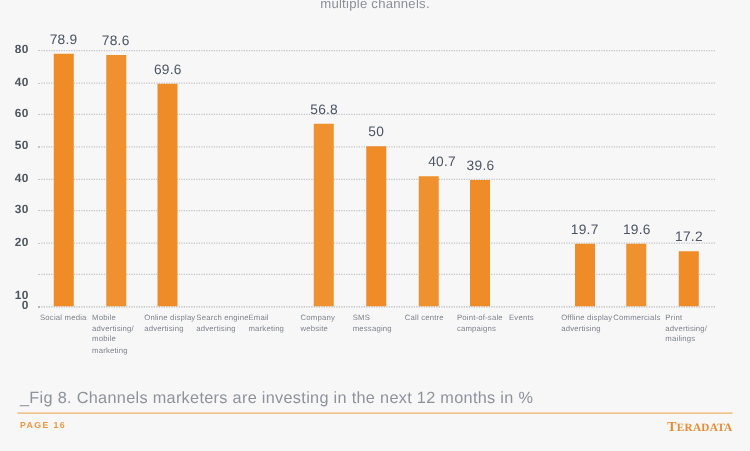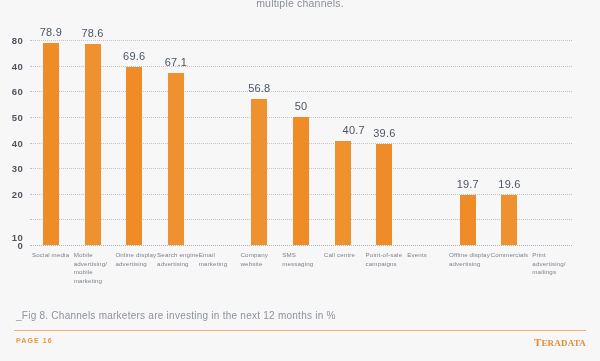--- a/index.html
+++ b/index.html
@@ -120,21 +120,21 @@
     letter-spacing: .15px;
     width: 42px;
     word-wrap: break-word;
   }
 
   
   #caption {
     position: absolute;
     left: 16px;
     top: 310px;
-    font-size: 10px;
+    font-size: 13px;
     color: #8d929b;
     letter-spacing: .25px;
   }
 
   
   #footer-rule {
     position: absolute;
     left: 14px;
     top: 330px;
     width: 572px;
@@ -196,24 +196,20 @@
           <div class="bar-value" style="bottom: 207.181px;">78.9</div>
         </div>
         <div class="bar-slot" style="left: 41.6923px; width: 41.6923px;">
           <div class="bar alt" title="Mobile advertising/ mobile marketing: 78.6" style="height: 201.412px;"></div>
           <div class="bar-value" style="bottom: 206.412px;">78.6</div>
         </div>
         <div class="bar-slot" style="left: 83.3846px; width: 41.6923px;">
           <div class="bar" title="Online display advertising: 69.6" style="height: 178.35px;"></div>
           <div class="bar-value" style="bottom: 183.35px;">69.6</div>
         </div>
-        <div class="bar-slot" style="left: 125.077px; width: 41.6923px;">
-          <div class="bar alt" title="Search engine advertising: 67.1" style="height: 171.944px;"></div>
-          <div class="bar-value" style="bottom: 176.944px;">67.1</div>
-        </div>
         <div class="bar-slot" style="left: 208.462px; width: 41.6923px;">
           <div class="bar alt" title="Company website: 56.8" style="height: 145.55px;"></div>
           <div class="bar-value" style="bottom: 150.55px;">56.8</div>
         </div>
         <div class="bar-slot" style="left: 250.154px; width: 41.6923px;">
           <div class="bar" title="SMS messaging: 50" style="height: 128.125px;"></div>
           <div class="bar-value" style="bottom: 133.125px;">50</div>
         </div>
         <div class="bar-slot" style="left: 291.846px; width: 41.6923px;">
           <div class="bar alt" title="Call centre: 40.7" style="height: 104.294px;"></div>
@@ -223,20 +219,24 @@
           <div class="bar" title="Point-of-sale campaigns: 39.6" style="height: 101.475px;"></div>
           <div class="bar-value" style="bottom: 106.475px; margin-top: 16px;">39.6</div>
         </div>
         <div class="bar-slot" style="left: 416.923px; width: 41.6923px;">
           <div class="bar" title="Offline display advertising: 19.7" style="height: 50.4813px;"></div>
           <div class="bar-value" style="bottom: 55.4813px;">19.7</div>
         </div>
         <div class="bar-slot" style="left: 458.615px; width: 41.6923px;">
           <div class="bar alt" title="Commercials: 19.6" style="height: 50.225px;"></div>
           <div class="bar-value" style="bottom: 55.225px;">19.6</div>
+        </div>
+        <div class="bar-slot" style="left: 500.308px; width: 41.6923px;">
+          <div class="bar" title="Print advertising/ mailings: 17.2" style="height: 44.075px;"></div>
+          <div class="bar-value" style="bottom: 49.075px;">17.2</div>
         </div>
       </div>
     <div id="cats">
         <div class="cat" style="left: 2px;">Social media</div>
         <div class="cat" style="left: 43.6923px;">Mobile advertising/ mobile marketing</div>
         <div class="cat" style="left: 85.3846px;">Online display advertising</div>
         <div class="cat" style="left: 127.077px;">Search engine advertising</div>
         <div class="cat" style="left: 168.769px;">Email marketing</div>
         <div class="cat" style="left: 210.462px;">Company website</div>
         <div class="cat" style="left: 252.154px;">SMS messaging</div>

